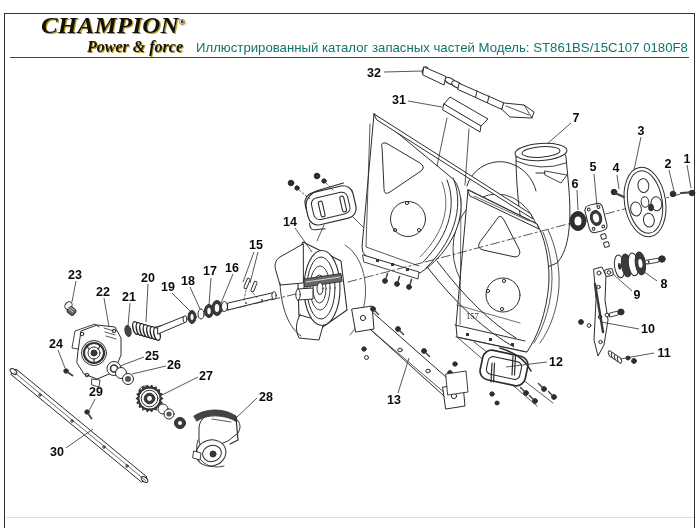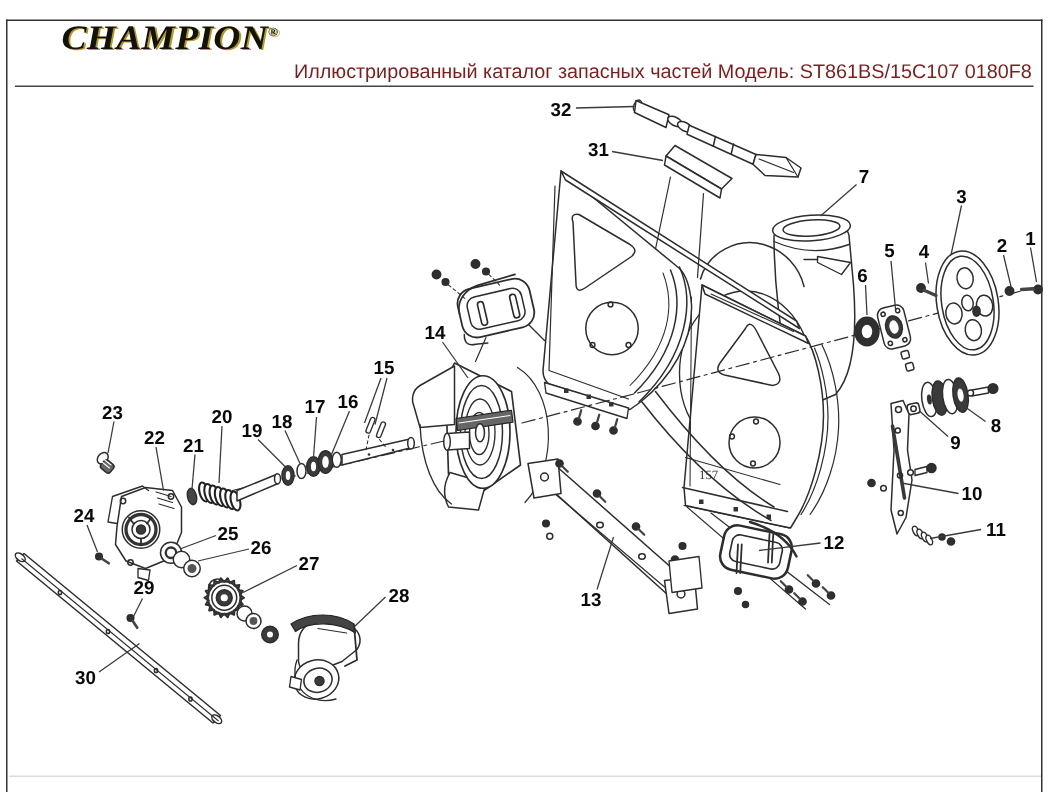--- a/index.html
+++ b/index.html
@@ -2,31 +2,32 @@
 <html><head>
 <meta charset="utf-8">
 <style>
 html,body{margin:0;padding:0;width:700px;height:528px;background:#fff;overflow:hidden;}
 body{font-family:"Liberation Sans",sans-serif;position:relative;}
 #frame{position:absolute;left:4px;top:13px;width:691px;height:515px;border:1.5px solid #333;border-bottom:none;box-sizing:border-box;}
 #logo{position:absolute;left:16px;top:14px;width:160px;height:42px;margin-left:25px;}
 #logoC{font-family:"Liberation Serif",serif;font-weight:bold;font-style:italic;font-size:25px;letter-spacing:0.2px;color:#121208;text-shadow:1.2px 1.2px 0 #b89a1e;line-height:1;transform:scaleY(0.92);transform-origin:left top;white-space:nowrap;}
 #logoC sup{font-size:9px;}
 #logoP{font-family:"Liberation Serif",serif;font-weight:bold;font-style:italic;font-size:16px;color:#151408;text-shadow:1px 1px 0 #b89a1e;margin-left:46px;margin-top:-1px;white-space:nowrap;}
-#title{position:absolute;left:196px;top:40px;width:492px;font-size:13.2px;color:#7f1d1d;white-space:nowrap;}
+#title{position:absolute;left:196px;top:40px;width:492px;font-size:13.2px;color:#0f766e;white-space:nowrap;}
 #hr1{position:absolute;left:10px;top:57px;width:679px;height:1.2px;background:#444;}
 #hr2{position:absolute;left:6px;top:517px;width:688px;height:1px;background:#ddd;}
 svg{position:absolute;left:0;top:0;}
 text.n{font-family:"Liberation Sans",sans-serif;font-weight:bold;font-size:12.5px;fill:#0a0a0a;text-anchor:middle;}
 </style>
 </head>
 <body>
 <div id="frame"></div>
 <div id="logo">
   <div id="logoC">CHAMPION<sup>®</sup></div>
+  <div id="logoP">Power &amp; force</div>
 </div>
 <div id="title">Иллюстрированный каталог запасных частей Модель: ST861BS/15C107 0180F8</div>
 <div id="hr1"></div>
 <div id="hr2"></div>
 <svg id="d" width="700" height="528" viewBox="0 0 700 528">
 <g stroke="#2d2d2d" fill="none" stroke-width="1" stroke-linecap="round" stroke-linejoin="round">
 
 <path d="M516,157 C516,149 566,146 566,157 L569,190 C572,230 567,252 557,263 L543,269 L528,250 C520,230 516,185 516,157 Z" fill="#fff"></path>
 <path d="M516,161 Q541,172 566,163" stroke-width="0.9"></path>
 <ellipse cx="541" cy="152" rx="26" ry="8.5" fill="#fff" transform="rotate(-4 541 152)"></ellipse>

